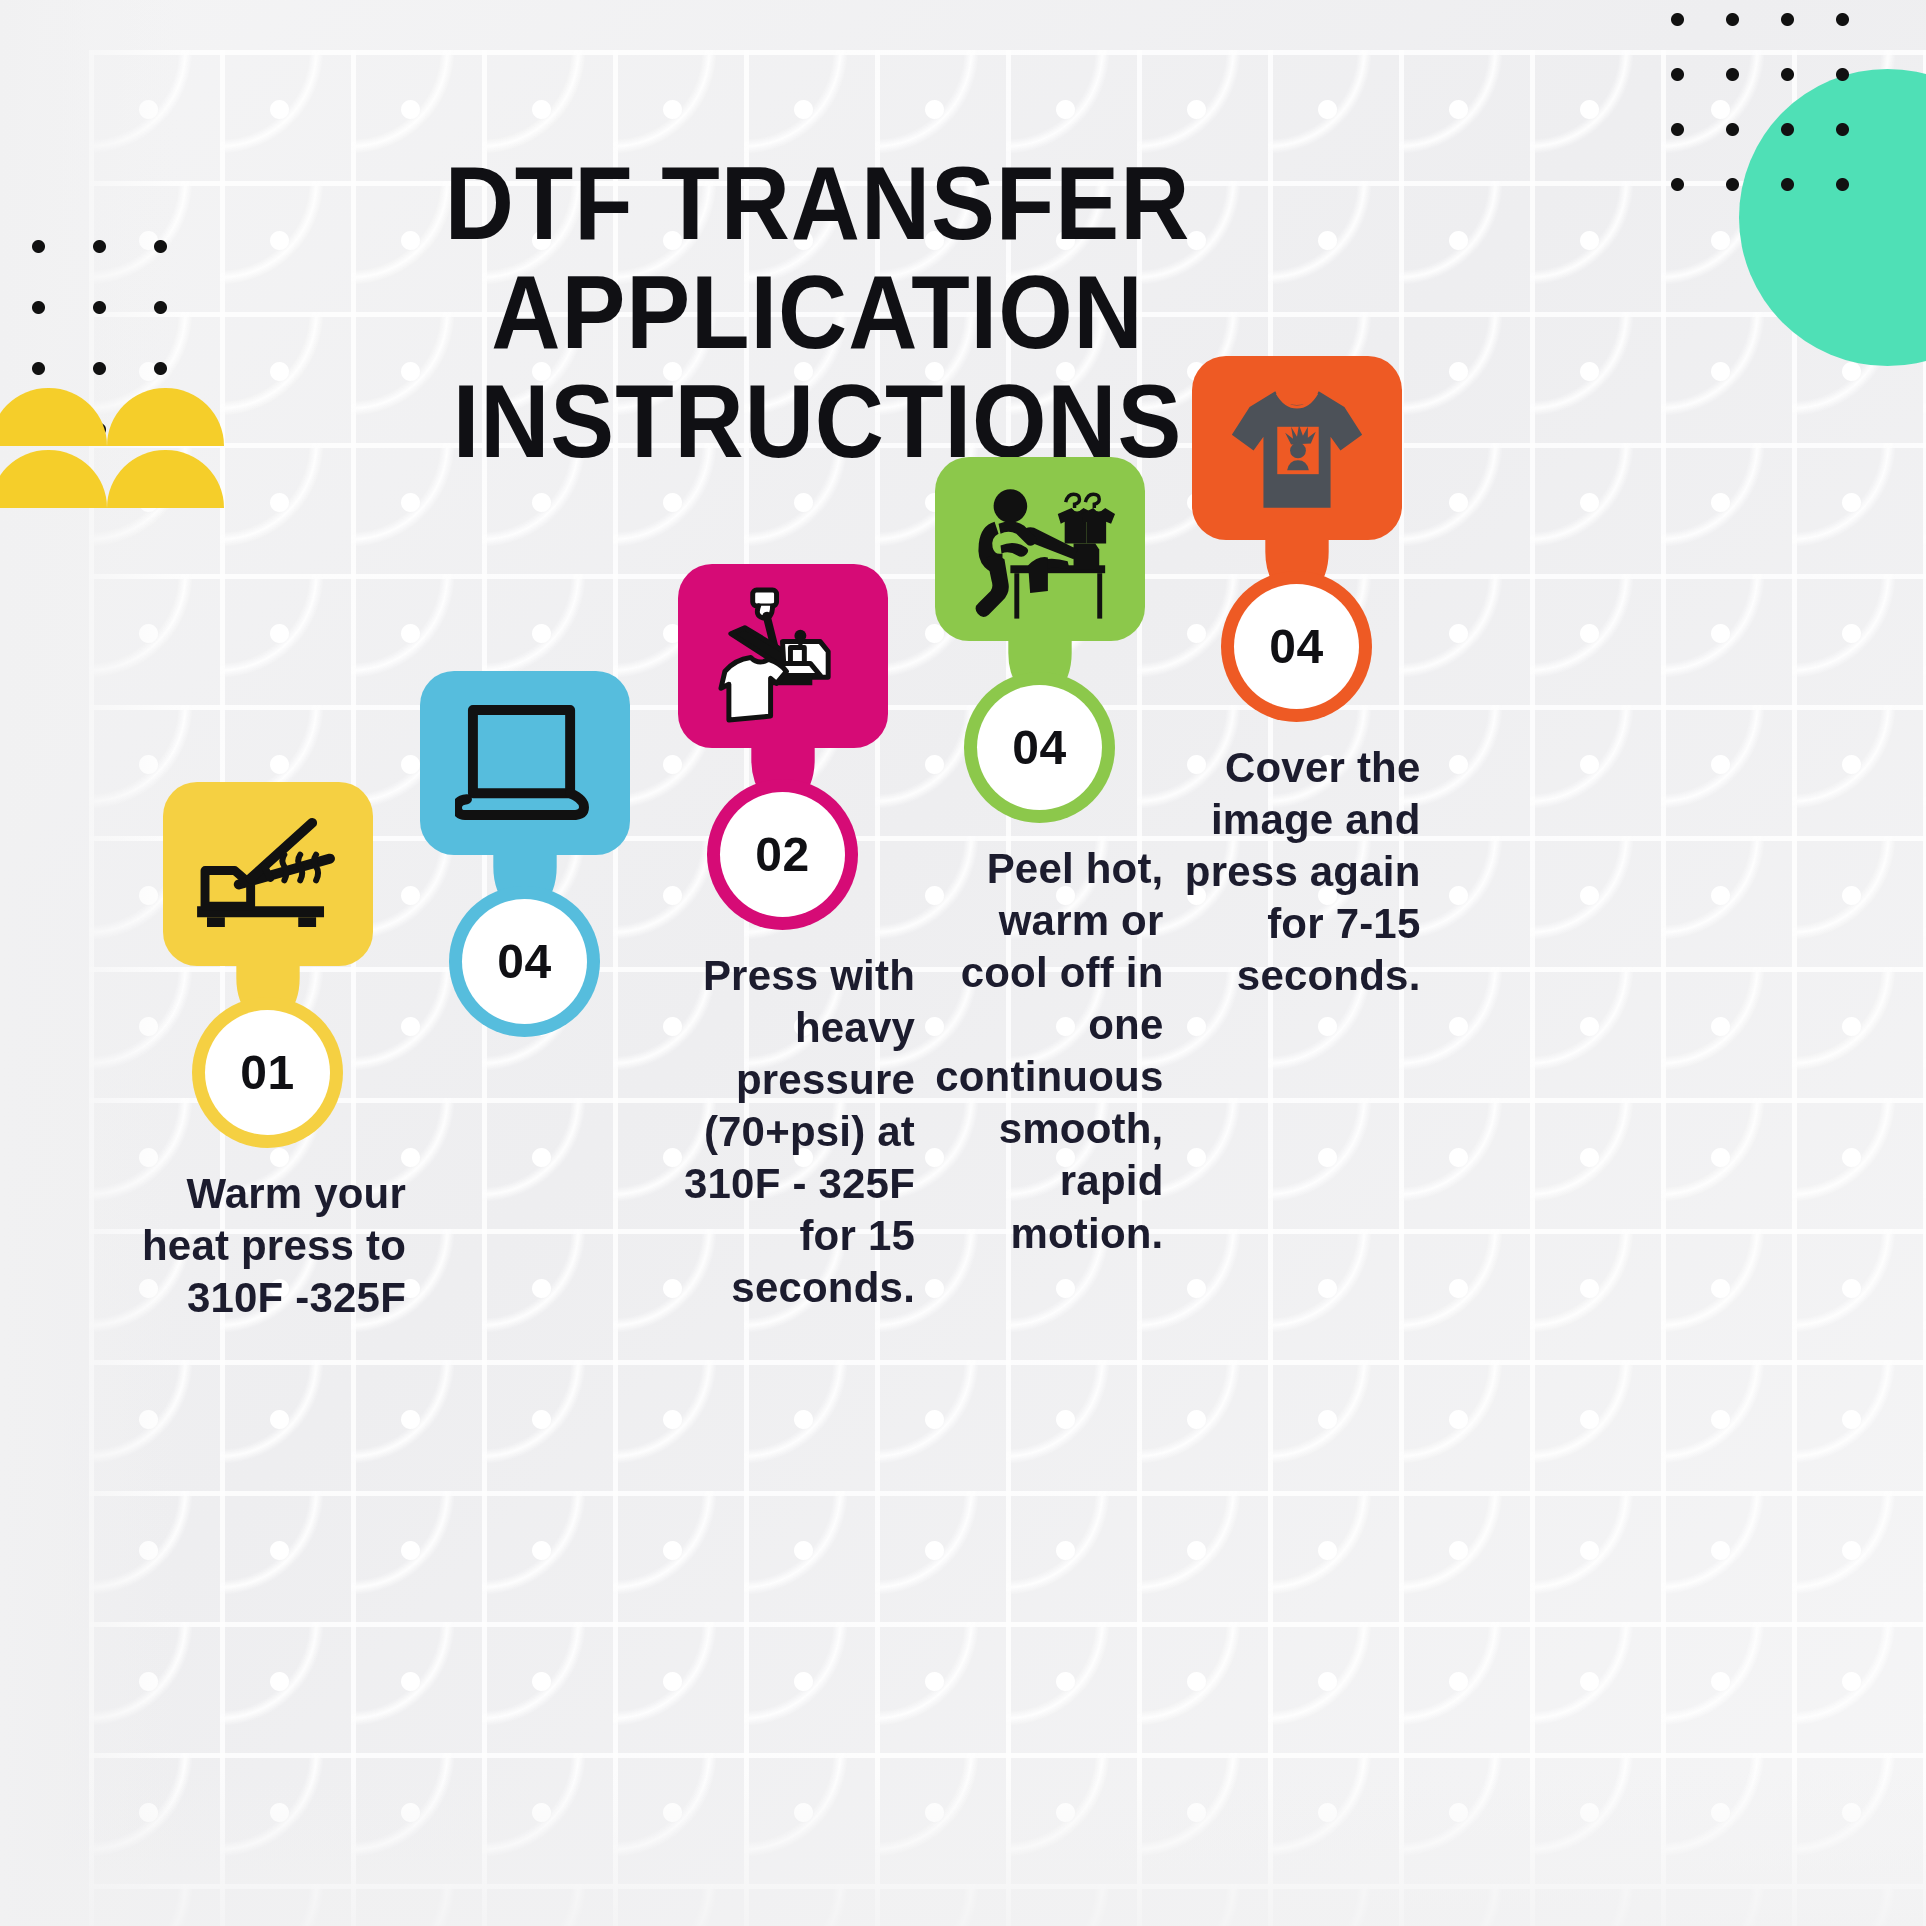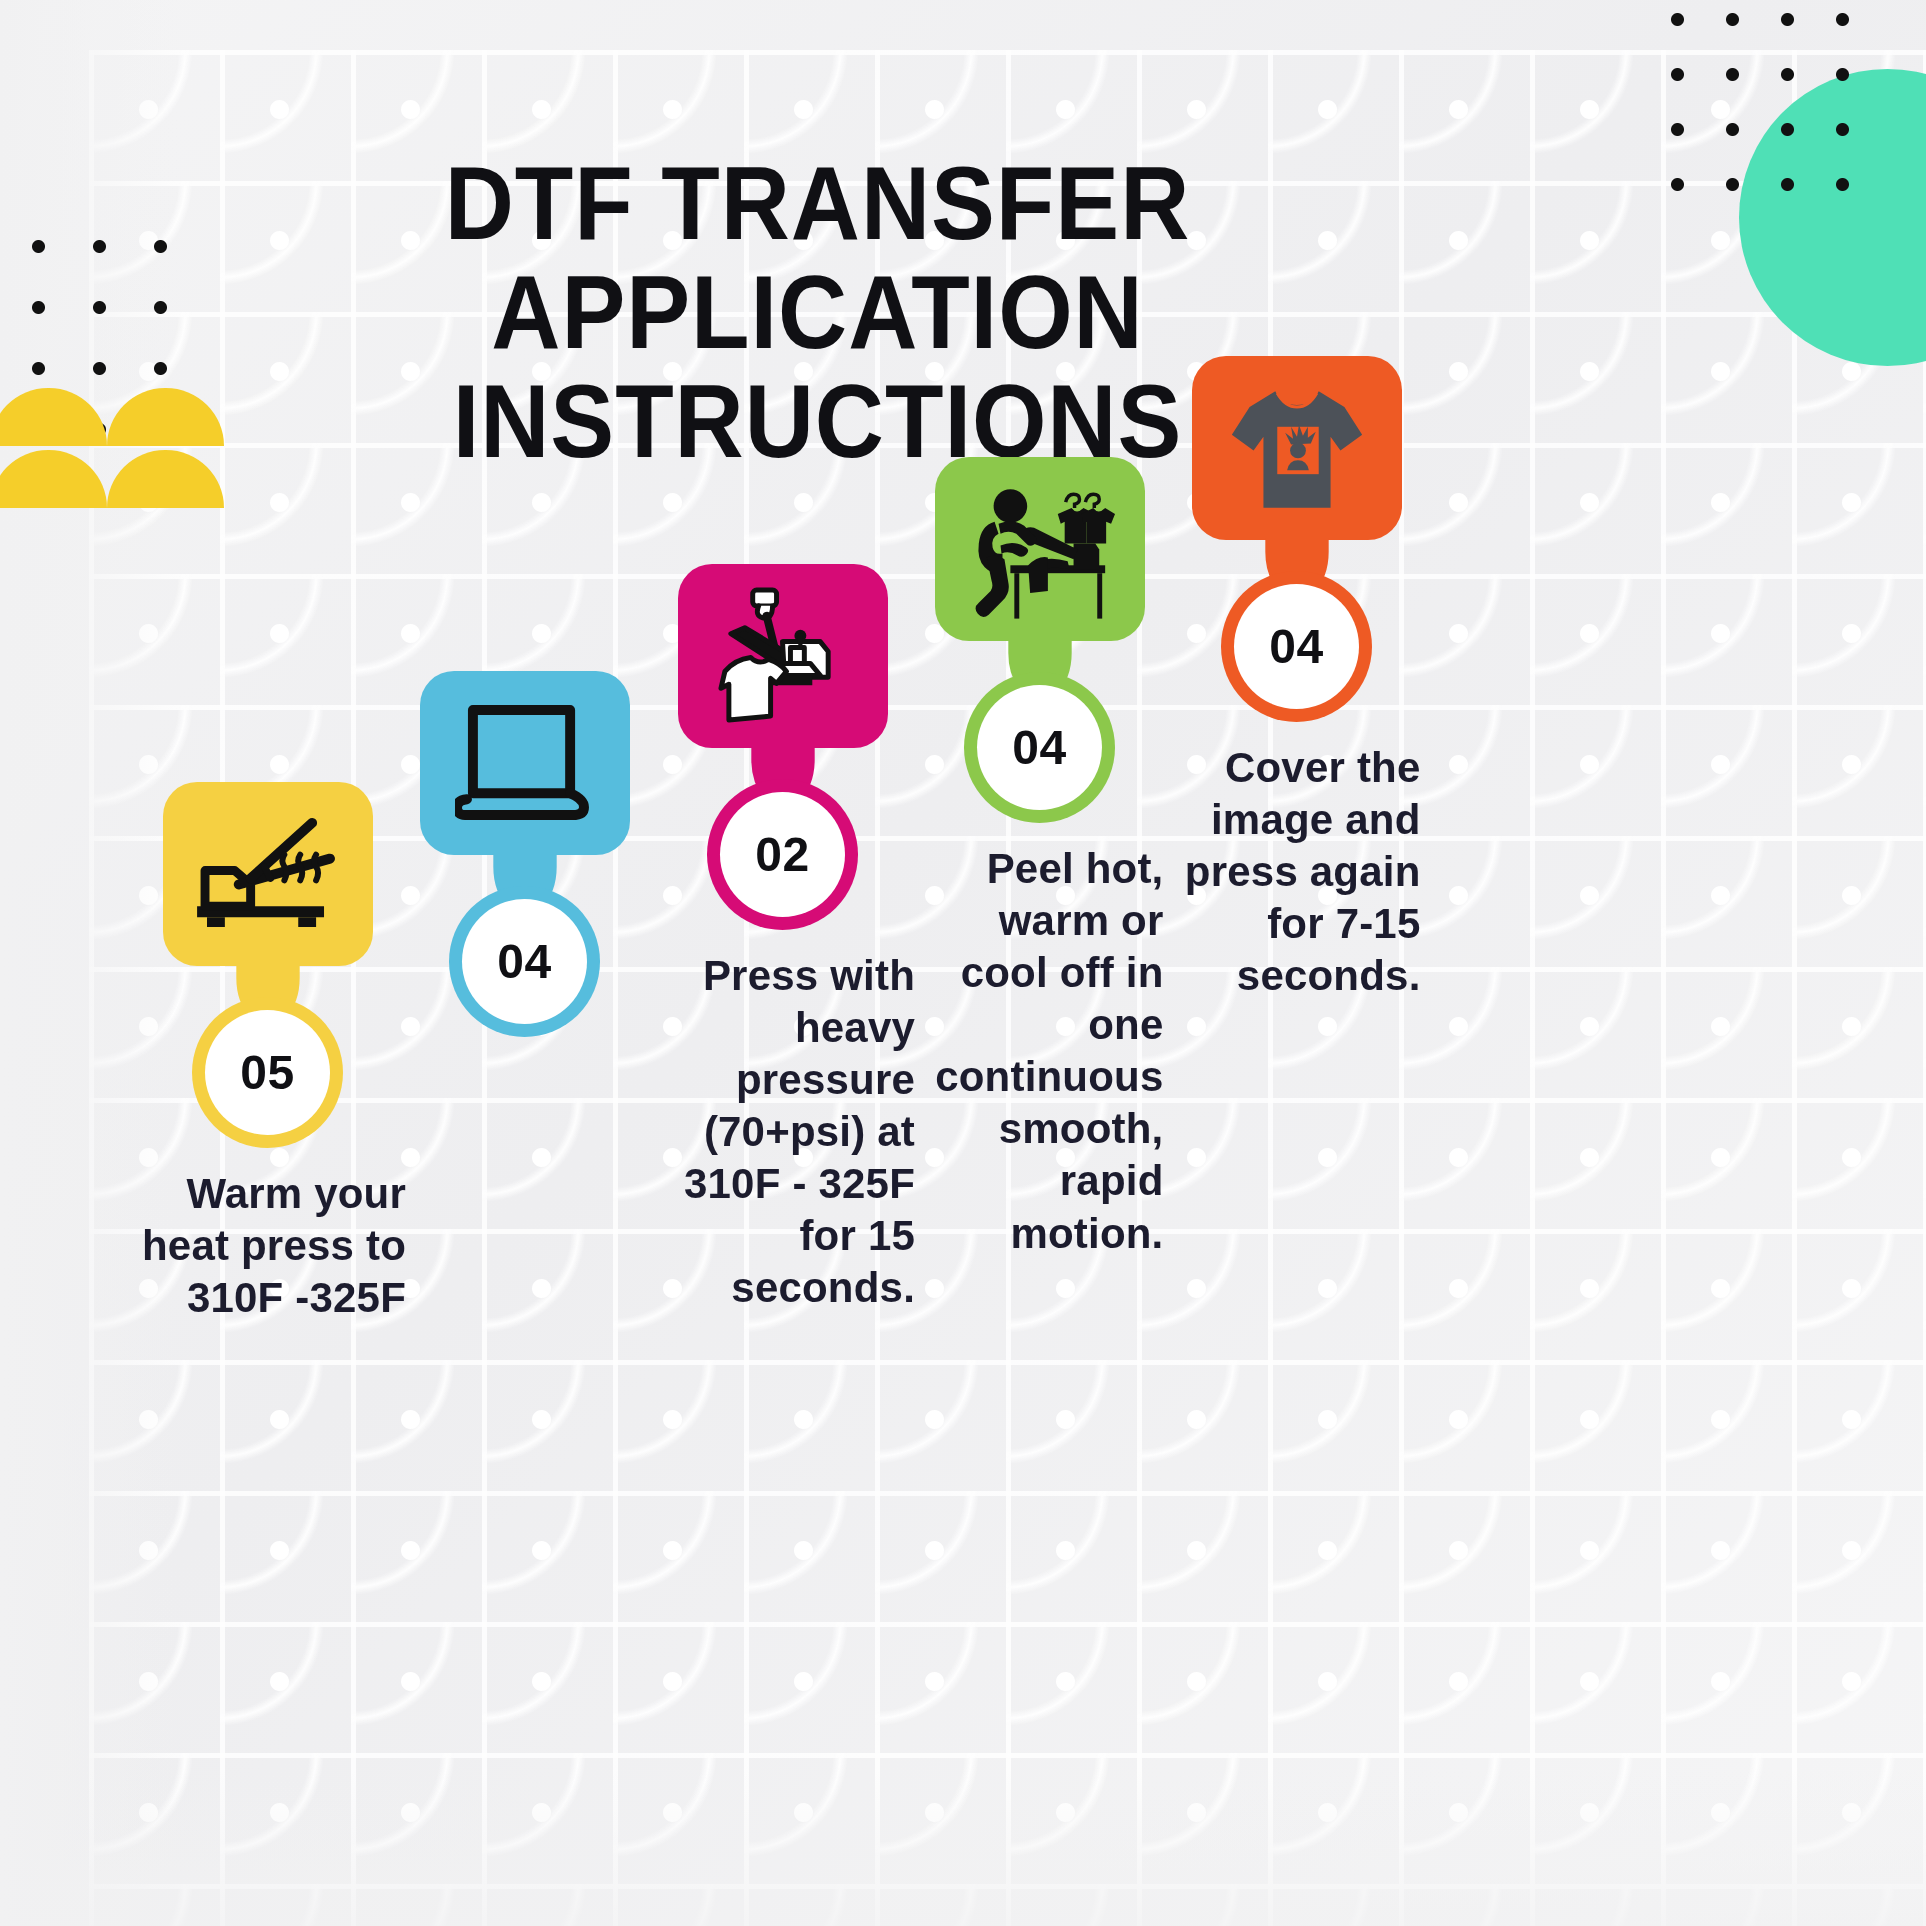--- a/index.html
+++ b/index.html
@@ -195,21 +195,21 @@
           <path d="M124 66 q4 -8 0 -14 q-4 -6 0 -12" stroke-width="6" fill="none" stroke-linecap="round"></path>
         </g>
       </svg>
     </div>
     <div class="step-neck">
       <svg width="198" height="103" viewBox="0 0 200 104">
         <path d="M68 0 H132 V14 Q132 40 116 56 Q100 72 100 104 Q100 72 84 56 Q68 40 68 14 Z" fill="#F5D042"></path>
       </svg>
     </div>
     <div class="step-badge" style="box-shadow: rgb(245, 208, 66) 0px 0px 0px 13px;">
-      <span>05</span>
+      <span>01</span>
     </div>
     <div class="step-caption">Warm your heat press to 310F -325F</div>
   </div>
 
   <div class="step" id="step-2">
     <div class="step-card" style="background: rgb(86, 189, 221);">
       <svg width="139" height="123" viewBox="0 0 140 124">
         <g fill="none" stroke="#111" stroke-width="10" stroke-linejoin="round" stroke-linecap="round">
           <path d="M18 8 H116 V92 H18 Z"></path>
           <path d="M116 92 q14 6 14 14 q0 8 -12 8 H10 q-8 0 -8 -8 q0 -7 10 -8"></path>

